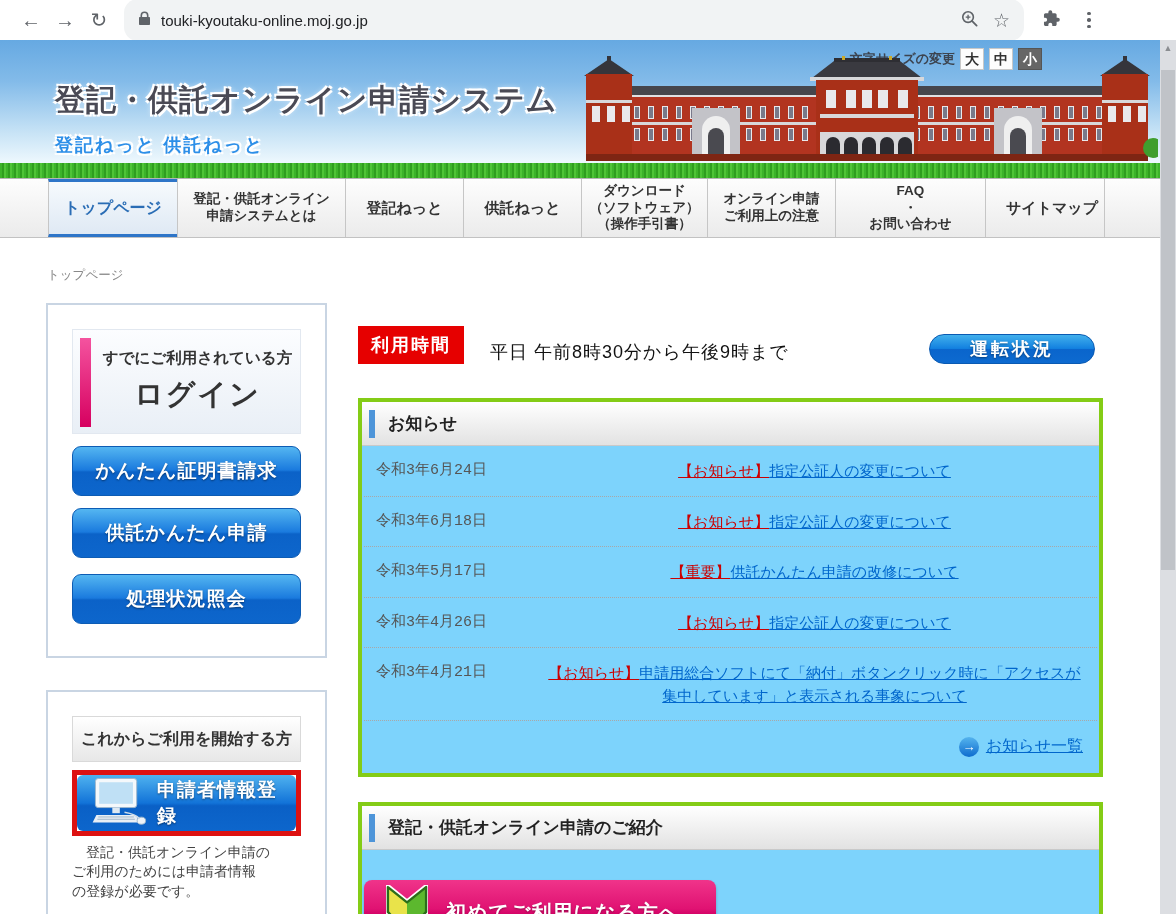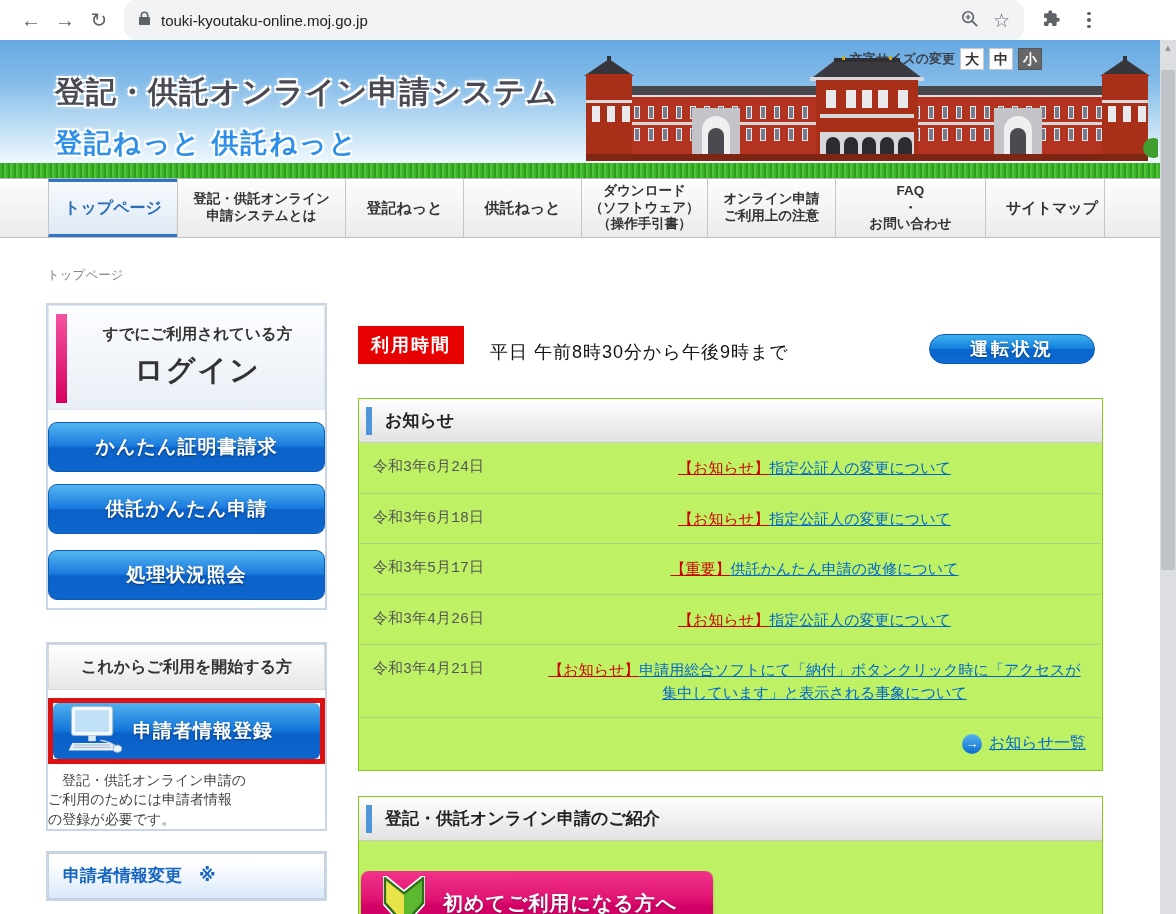--- a/index.html
+++ b/index.html
@@ -23,24 +23,24 @@
   .scrollbar { position:absolute; right:0; top:40px; width:16px; height:874px; background:#dcdee2; }
   .scroll-arrow { height:16px; color:#8a8d91; font-size:9px; text-align:center; line-height:16px; }
   .scroll-thumb { position:absolute; top:30px; left:1px; width:14px; height:500px; background:#c0c3c8; }
 
   
   .site-header { position:relative; width:1160px; height:138px; overflow:hidden;
     background:linear-gradient(180deg,#66a9e2 0%,#83bbe9 30%,#c9e4f6 68%,#ecf7fd 88%,#f7fcff 100%); }
   .grass { position:absolute; bottom:0; left:0; width:100%; height:15px;
     background:repeating-linear-gradient(90deg,#3cb32a 0 2px,#2f9e1f 2px 4px,#4fc437 4px 6px); }
   .building { position:absolute; right:2px; bottom:13px; }
-  .titles { position:absolute; left:55px; top:32px; }
+  .titles { position:absolute; left:55px; top:40px; }
   .site-title { font-size:30px; font-weight:bold; color:#4a4a55; letter-spacing:1px;
     text-shadow:2px 2px 0 #fff,-2px -2px 0 #fff,2px -2px 0 #fff,-2px 2px 0 #fff,0 0 6px #fff; }
-  .site-subtitle { margin-top:12px; font-size:27px; font-weight:bold; color:#2d8fe8; letter-spacing:2px;
+  .site-subtitle { margin-top:12px; font-size:18px; font-weight:bold; color:#2d8fe8; letter-spacing:2px;
     text-shadow:2px 2px 0 #fff,-2px -2px 0 #fff,2px -2px 0 #fff,-2px 2px 0 #fff,0 0 5px #fff; }
   .fontsize { position:absolute; top:8px; right:118px; display:flex; align-items:center; gap:5px; }
   .fontsize-label { font-size:13px; font-weight:bold; color:#3c4450; }
   .fs-btn { width:24px; height:22px; background:#fdfdfd; border:1px solid #c8c8c8; color:#333;
     font-size:14px; font-weight:bold; text-align:center; line-height:20px; cursor:pointer; }
   .fs-btn.active { background:#666; color:#fff; border-color:#555; }
 
   
   .mainnav { width:1160px; height:60px; display:flex; padding-left:48px;
     background:linear-gradient(180deg,#fdfdfd,#ebebeb); border-top:1px solid #b5b5b5; border-bottom:1px solid #c2c2c2; }
@@ -51,21 +51,21 @@
   .tab.active { background:linear-gradient(180deg,#f6fafd,#dfe9f4); color:#2a6db5; font-size:16px;
     border-top:3px solid #2e75c8; border-bottom:3px solid #2e75c8; }
 
   
   .content { padding:0 0 0 46px; }
   .breadcrumb { margin:29px 0 19px 1px; font-size:12.5px; color:#888; }
   .cols { display:flex; align-items:flex-start; }
 
   
   .aside { width:281px; flex:0 0 281px; }
-  .side-box { border:2px solid #c9d5e3; background:#fff; padding:0; }
+  .side-box { border:2px solid #c9d5e3; background:#fff; padding:24px; }
   .login-banner { position:relative; height:105px; background:linear-gradient(180deg,#fcfdff,#e9eff6);
     border:1px solid #e2e8f0; padding:18px 0 0 22px; text-align:center; cursor:pointer; }
   .pink-bar { position:absolute; left:7px; top:8px; width:11px; height:89px;
     background:linear-gradient(180deg,#f4539f,#d6005f); }
   .login-caption { font-size:15.5px; font-weight:bold; color:#333; }
   .login-word { font-size:29px; font-weight:bold; color:#333; margin-top:6px; letter-spacing:2px; }
   .blue-btn { display:flex; align-items:center; justify-content:center; height:50px; margin-top:12px;
     border:1px solid #0d5cb4; border-radius:9px; cursor:pointer; color:#fff; font-size:19px; font-weight:bold;
     letter-spacing:1px; text-shadow:0 1px 2px rgba(0,0,0,.45);
     background:linear-gradient(180deg,#54b6f1 0%,#1a7ade 48%,#0b62c8 52%,#0d66cc 100%); }
@@ -89,21 +89,21 @@
   .hours-row { margin-top:23px; display:flex; align-items:flex-end; }
   .hours-badge { background:#e60000; color:#fff; font-size:18px; font-weight:bold; letter-spacing:2px;
     padding:7px 13px; }
   .hours-text { margin-left:26px; font-size:18px; color:#111; letter-spacing:1px; }
   .status-btn { margin-left:auto; margin-right:8px; width:166px; height:30px; border-radius:16px;
     border:1px solid #0a5ab2; color:#fff; font-size:18px; font-weight:bold; letter-spacing:3px;
     display:flex; align-items:center; justify-content:center; cursor:pointer;
     text-shadow:0 1px 2px rgba(0,0,0,.4);
     background:linear-gradient(180deg,#41b0ec 0%,#1381e0 48%,#0a65cc 52%,#0d6ad0 100%); }
 
-  .section-box { margin-top:34px; border:1px solid #84cc16; background:#bef264; }
+  .section-box { margin-top:34px; border:4px solid #84cc16; background:#7dd3fc; }
   .section-header { position:relative; height:44px; background:linear-gradient(180deg,#ffffff,#e2e2e2);
     border-bottom:1px solid #c9c9c9; display:flex; align-items:center; }
   .blue-bar { position:absolute; left:7px; top:8px; width:6px; height:28px; background:#4e95d9; }
   .section-title { margin-left:26px; font-size:17px; font-weight:bold; color:#222; }
 
   .news-list { padding:0 2px; }
   .news-row { display:flex; padding:14px 12px 13px 12px; border-bottom:1px dotted #a8a8a8; }
   .news-date { flex:0 0 168px; font-size:15px; color:#555;font-family:Liberation Mono, monospace; }
   .news-link { flex:1; font-size:15px; line-height:1.5; cursor:pointer;text-align:center; }
   .news-tag { color:#cc0000; text-decoration:underline; }

